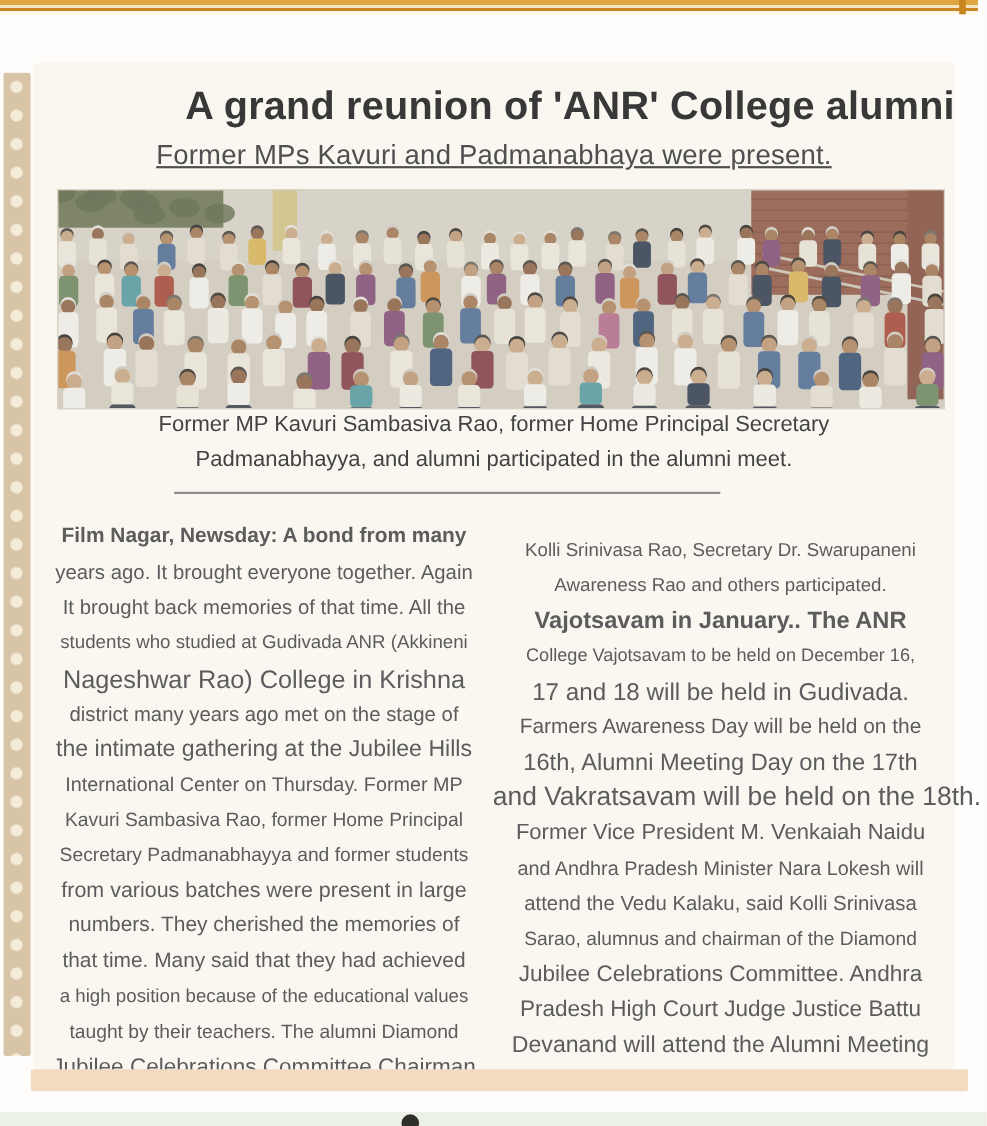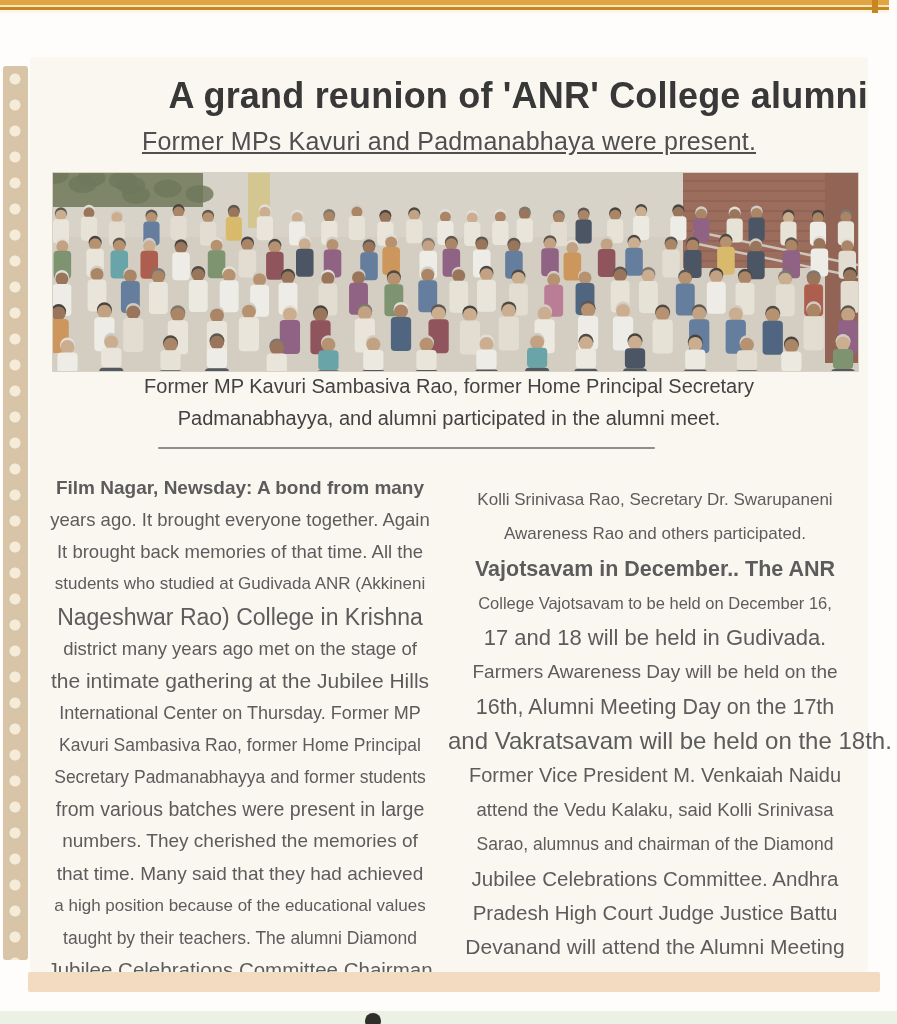--- a/index.html
+++ b/index.html
@@ -517,27 +517,28 @@
       <div class="bodyline" style="font-size: 19.5px;">from various batches were present in large</div>
       <div class="bodyline" style="font-size: 19px;">numbers. They cherished the memories of</div>
       <div class="bodyline" style="font-size: 19px;">that time. Many said that they had achieved</div>
       <div class="bodyline" style="font-size: 17px;">a high position because of the educational values</div>
       <div class="bodyline" style="font-size: 17.5px;">taught by their teachers. The alumni Diamond</div>
       <div class="bodyline" style="font-size: 20.5px;">Jubilee Celebrations Committee Chairman</div>
     </div>
   <div class="col col-right">
       <div class="bodyline" style="font-size: 17px;">Kolli Srinivasa Rao, Secretary Dr. Swarupaneni</div>
       <div class="bodyline" style="font-size: 17px;">Awareness Rao and others participated.</div>
-      <div class="bodyline" style="font-size: 21.5px; font-weight: 600;">Vajotsavam in December.. The ANR</div>
+      <div class="bodyline" style="font-size: 21.5px; font-weight: 600;">Vajotsavam in January.. The ANR</div>
       <div class="bodyline" style="font-size: 16.5px;">College Vajotsavam to be held on December 16,</div>
       <div class="bodyline" style="font-size: 22px;">17 and 18 will be held in Gudivada.</div>
       <div class="bodyline" style="font-size: 19px;">Farmers Awareness Day will be held on the</div>
       <div class="bodyline" style="font-size: 21.5px;">16th, Alumni Meeting Day on the 17th</div>
       <div class="bodyline" style="font-size: 24px;">and Vakratsavam will be held on the 18th.</div>
       <div class="bodyline" style="font-size: 20px;">Former Vice President M. Venkaiah Naidu</div>
+      <div class="bodyline" style="font-size: 18px;">and Andhra Pradesh Minister Nara Lokesh will</div>
       <div class="bodyline" style="font-size: 18.5px;">attend the Vedu Kalaku, said Kolli Srinivasa</div>
       <div class="bodyline" style="font-size: 17.5px;">Sarao, alumnus and chairman of the Diamond</div>
       <div class="bodyline" style="font-size: 20.5px;">Jubilee Celebrations Committee. Andhra</div>
       <div class="bodyline" style="font-size: 20.5px;">Pradesh High Court Judge Justice Battu</div>
       <div class="bodyline" style="font-size: 21px;">Devanand will attend the Alumni Meeting</div>
       <div class="bodyline" style="font-size: 17.5px;">Day to be held on the 17th as the chief guest.</div>
     </div>
 </div>
 
 <div class="strip-peach"></div>

